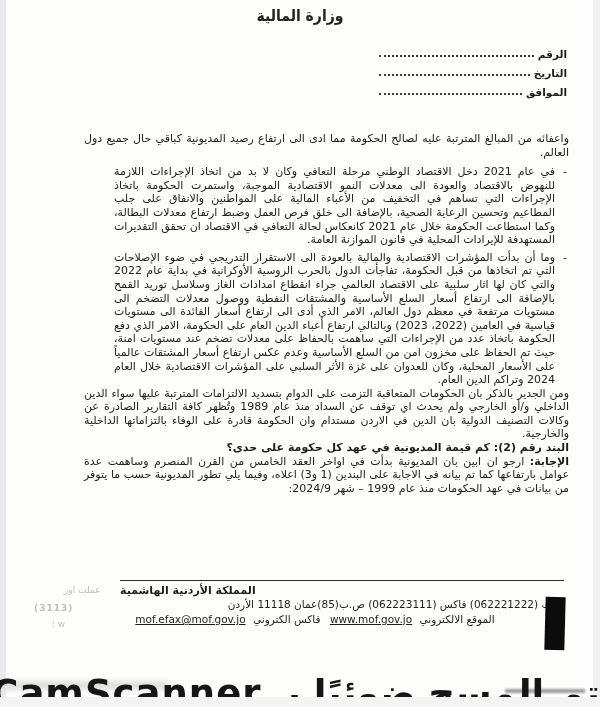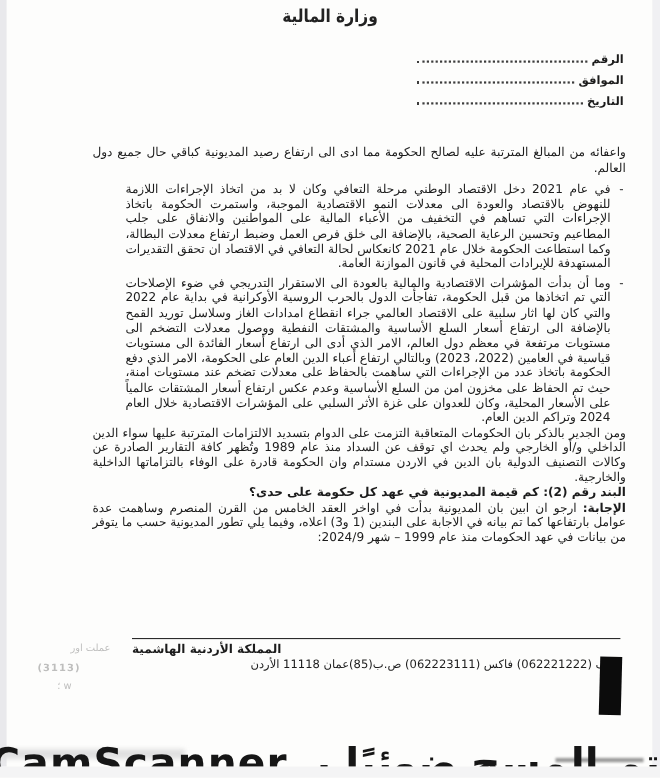--- a/index.html
+++ b/index.html
@@ -72,25 +72,25 @@
   <div class="edge-right"></div>
 
   <div class="logo">وزارة المالية</div>
 
   <div class="hdr-fields">
     <div class="hf-row">
       <span class="hf-label">الرقم</span>
       <span class="hf-dots"></span>
     </div>
     <div class="hf-row">
-      <span class="hf-label">الموافق</span>
+      <span class="hf-label">التاريخ</span>
       <span class="hf-dots"></span>
     </div>
     <div class="hf-row">
-      <span class="hf-label">التاريخ</span>
+      <span class="hf-label">الموافق</span>
       <span class="hf-dots"></span>
     </div>
   </div>
 
   <div class="doc-body">
     <p>واعفائه من المبالغ المترتبة عليه لصالح الحكومة مما ادى الى ارتفاع رصيد المديونية كباقي حال جميع دول العالم.</p>
 
     <div class="bullet">
       <span class="dash">-</span>
       <p class="btext">في عام 2021 دخل الاقتصاد الوطني مرحلة التعافي وكان لا بد من اتخاذ الإجراءات اللازمة للنهوض بالاقتصاد والعودة الى معدلات النمو الاقتصادية الموجبة، واستمرت الحكومة باتخاذ الإجراءات التي تساهم في التخفيف من الأعباء المالية على المواطنين والانفاق على جلب المطاعيم وتحسين الرعاية الصحية، بالإضافة الى خلق فرص العمل وضبط ارتفاع معدلات البطالة، وكما استطاعت الحكومة خلال عام 2021 كانعكاس لحالة التعافي في الاقتصاد ان تحقق التقديرات المستهدفة للإيرادات المحلية في قانون الموازنة العامة.</p>
@@ -104,20 +104,26 @@
     <p class="p-commit">ومن الجدير بالذكر بان الحكومات المتعاقبة التزمت على الدوام بتسديد الالتزامات المترتبة عليها سواء الدين الداخلي و/أو الخارجي ولم يحدث اي توقف عن السداد منذ عام 1989 وتُظهر كافة التقارير الصادرة عن وكالات التصنيف الدولية بان الدين في الاردن مستدام وان الحكومة قادرة على الوفاء بالتزاماتها الداخلية والخارجية.</p>
 
     <p class="p-question">البند رقم (2): كم قيمة المديونية في عهد كل حكومة على حدى؟</p>
 
     <p class="p-answer"><span class="bold">الإجابة:</span> <span>ارجو ان ابين بان المديونية بدأت في اواخر العقد الخامس من القرن المنصرم وساهمت عدة عوامل بارتفاعها كما تم بيانه في الاجابة على البندين (1 و3) اعلاه، وفيما يلي تطور المديونية حسب ما يتوفر من بيانات في عهد الحكومات منذ عام 1999 – شهر 2024/9:</span></p>
   </div>
 
   <div class="footer-rule"></div>
   <div class="kingdom">المملكة الأردنية الهاشمية</div>
   <div class="contact">هاتف (062221222) فاكس (062223111) ص.ب(85)عمان 11118 الأردن</div>
+  <div class="weblinks">
+    <span class="lbl">الموقع الالكتروني</span>
+    <span class="link">www.mof.gov.jo</span>
+    <span class="lbl">فاكس الكتروني</span>
+    <span class="link">mof.efax@mof.gov.jo</span>
+  </div>
 
   <span class="ghost ghost1">عملت اور</span>
   <span class="ghost ghost2">(3113)</span>
   <span class="ghost ghost3">w ؛</span>
   <span class="ghost ghost4">؛ :</span>
 
   <div class="redaction-bar"></div>
   <div class="smudge"></div>
   <div class="smudge2"></div>
 

